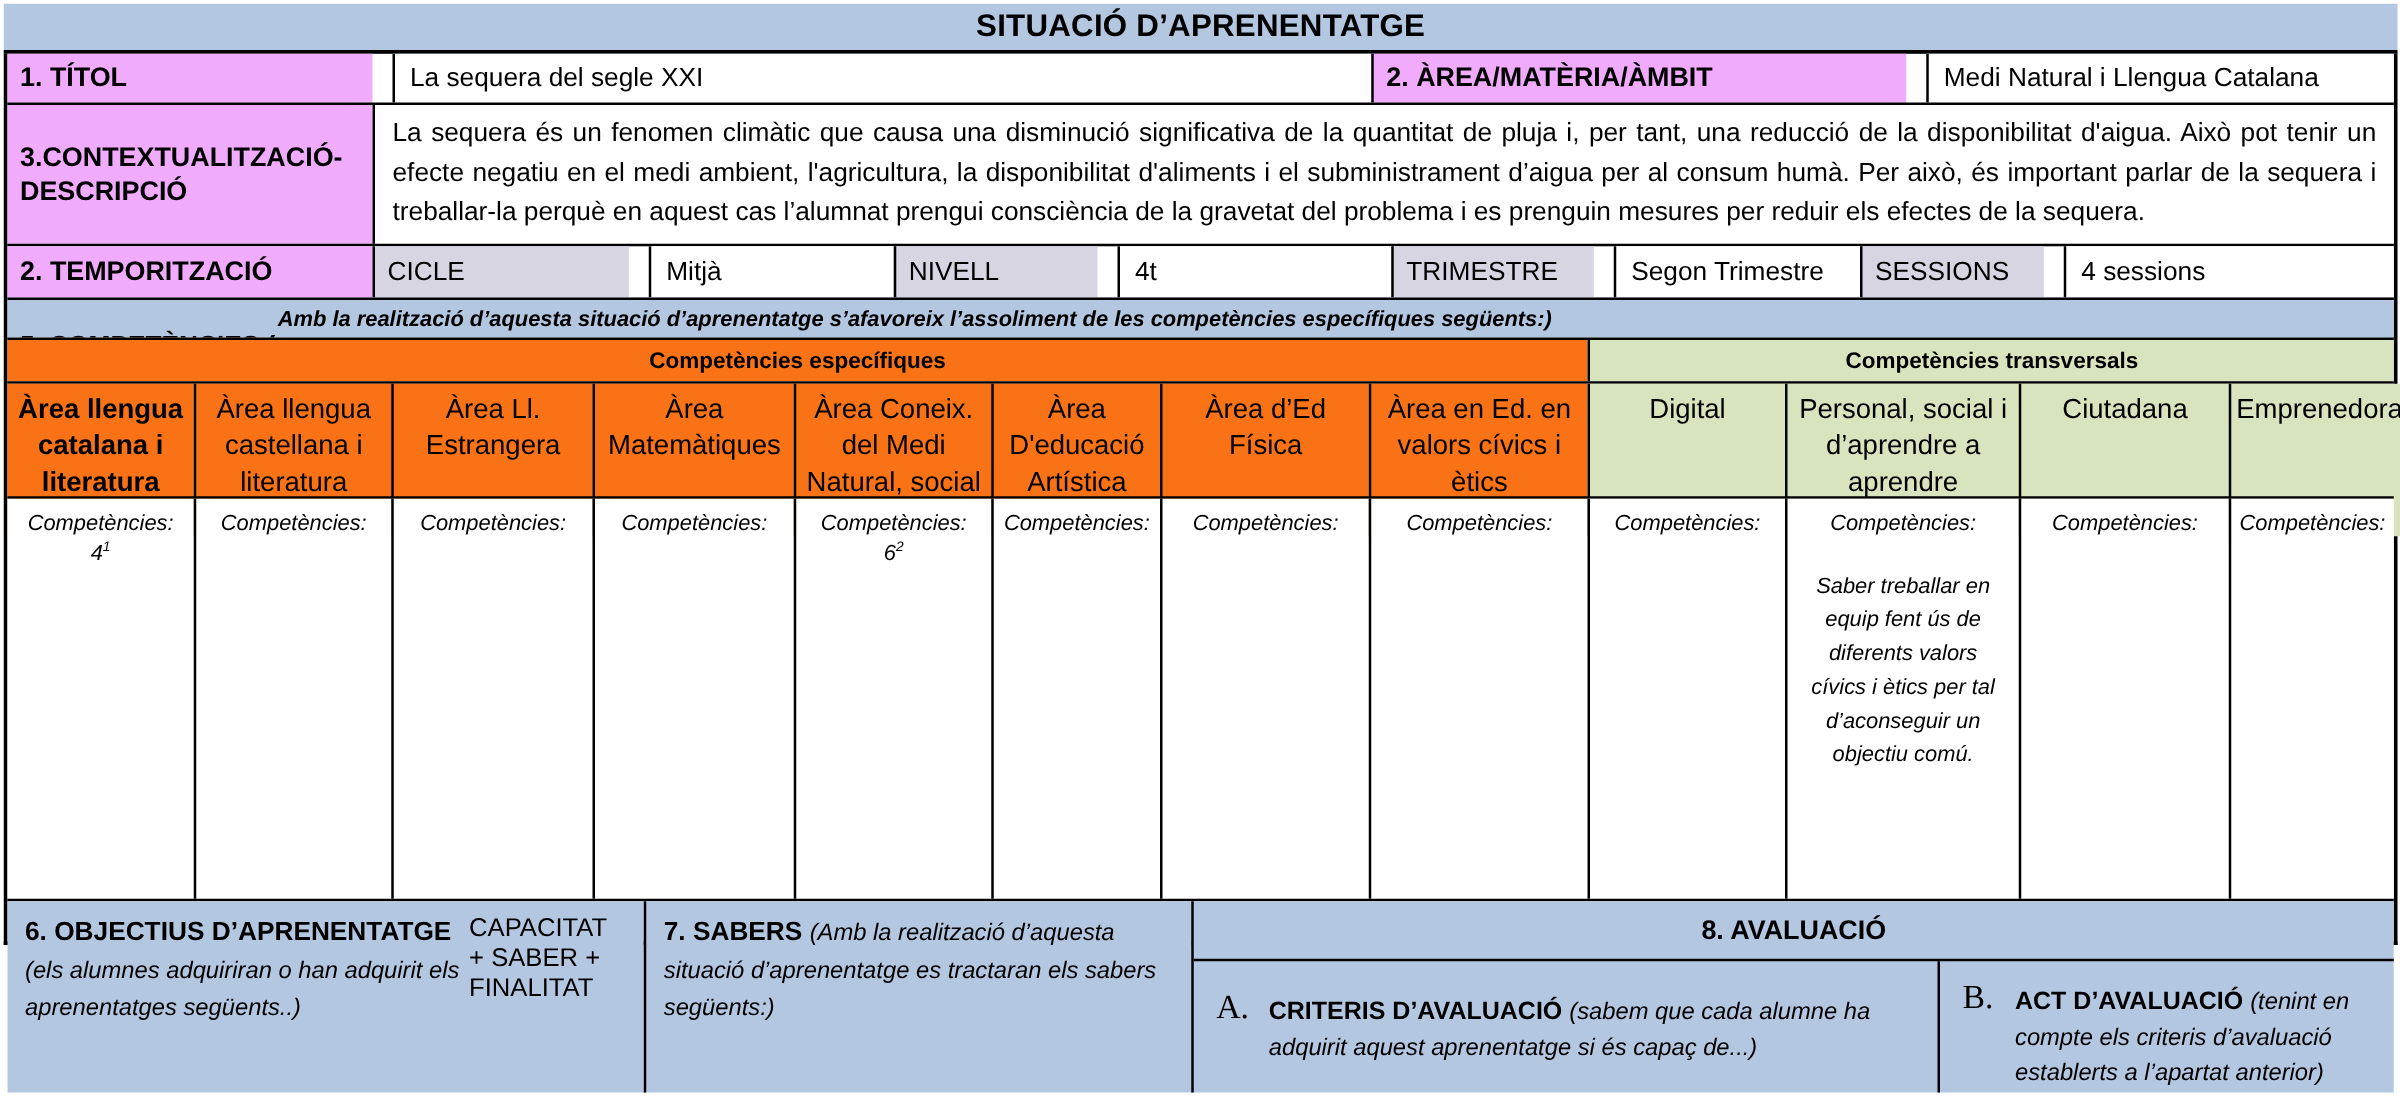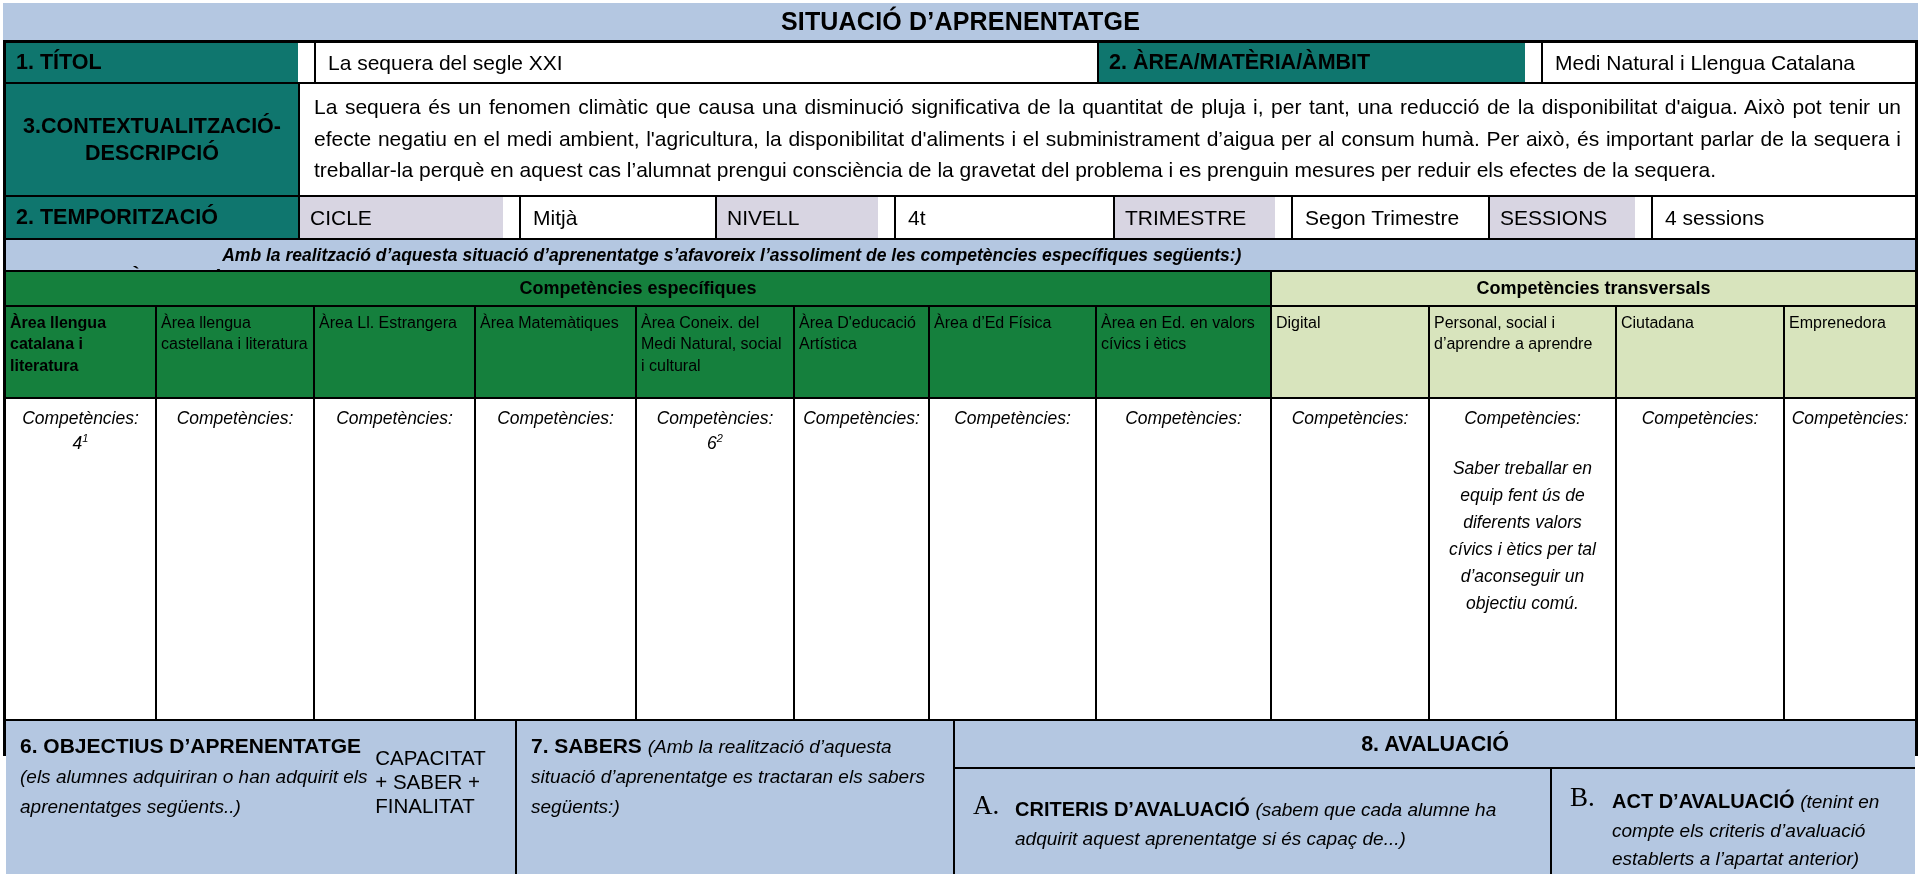--- a/index.html
+++ b/index.html
@@ -11,23 +11,23 @@
     display:flex; align-items:center; justify-content:center;
     font-size:25px; font-weight:bold; letter-spacing:.2px; }
 
   .lower { flex:1; border-left:3px solid #000; border-right:3px solid #000; border-bottom:3px solid #000;
     display:flex; flex-direction:column; min-height:0; }
 
   .row { display:grid; border-top:2px solid #000; }
   .row:first-child { border-top:none; }
   .row > div + div { border-left:2px solid #000; }
 
-  .blue { background:#0f766e;text-align:center; }
+  .blue { background:#f0abfc; }
   .lav  { background:#d8d5e2; }
-  .grey { background:#15803d; }
+  .grey { background:#f97316; }
   .green{ background:#d8e4bd; }
 
   .lbl { font-weight:bold; font-size:21.5px; display:flex; align-items:center; padding:4px 10px; line-height:1.25; }
   .val { font-size:21px; display:flex; align-items:center; padding:4px 12px; background:#fff;margin-left:16px; }
 
   .r-title2 { height:39px; grid-template-columns:292px 799px 428px 1fr; }
   .r-ctx { height:113px; grid-template-columns:292px 1fr; }
   .ctx-text { font-size:21px; line-height:1.5; padding:7px 14px 4px 14px; text-align:justify; background:#fff; }
 
   .r-temp { height:43px; grid-template-columns:292px 205px 212px 163px 235px 162px 213px 147px 1fr; }
@@ -38,34 +38,34 @@
   .band-b { font-weight:bold; font-size:21px;margin-top:44px; }
   .band-i { font-weight:bold; font-style:italic; font-size:17.5px; padding-left:2px; }
 
   .cols12 { grid-template-columns:149px 158px 161px 161px 158px 135px 167px 175px 158px 187px 168px 1fr; }
   .r-span { height:35px; }
   .span-head { display:flex; align-items:center; justify-content:center; font-weight:bold; font-size:18px; }
   .span-spec { grid-column:span 8; }
   .span-trans{ grid-column:span 4; }
 
   .r-heads { height:92px; }
-  .chead { font-size:16px; text-align:left; padding:5px 4px 0 4px; line-height:1.33; }
+  .chead { font-size:22px; text-align:center; padding:5px 4px 0 4px; line-height:1.33; }
   .chead.b { font-weight:bold; }
 
   .r-vals { height:322px; }
   .comp-cell { background:#fff; font-style:italic; font-size:17.5px; text-align:center; padding-top:8px; line-height:1.35; }
   .comp-note { margin-top:24px; padding:0 10px; line-height:1.55; }
   sup { font-size:11px; }
 
   .r-bottom { flex:1; grid-template-columns:509px 438px 1fr; min-height:0; }
   .bcell { background:#b4c7e1; padding:10px 14px; display:flex; flex-direction:row; justify-content:center; }
   .bcell .t { font-size:20.5px; line-height:1.45; }
   .bcell .t b { font-size:21px; }
   .bcell .t i { font-size:19px; }
-  .cap { font-size:20.5px; margin-top:15px; }
+  .cap { font-size:20.5px; margin-top:0; }
 
   .aval { background:#b4c7e1; display:flex; flex-direction:column; }
   .aval-head { height:48px; border-bottom:2px solid #000; display:flex; align-items:center; justify-content:center;
     font-weight:bold; font-size:21.5px; }
   .aval-body { flex:1; display:grid; grid-template-columns:595px 1fr; min-height:0; }
   .aval-body > div + div { border-left:2px solid #000; }
   .aval-item { display:flex; padding:14px 10px 0 18px; }
   .marker { font-family:"Liberation Serif", serif; font-size:27px; width:42px; flex:none; line-height:1.1; }
   .aval-text { font-size:19px; line-height:1.5; padding-top:3px; }
   .aval-text b { font-size:20px; }

